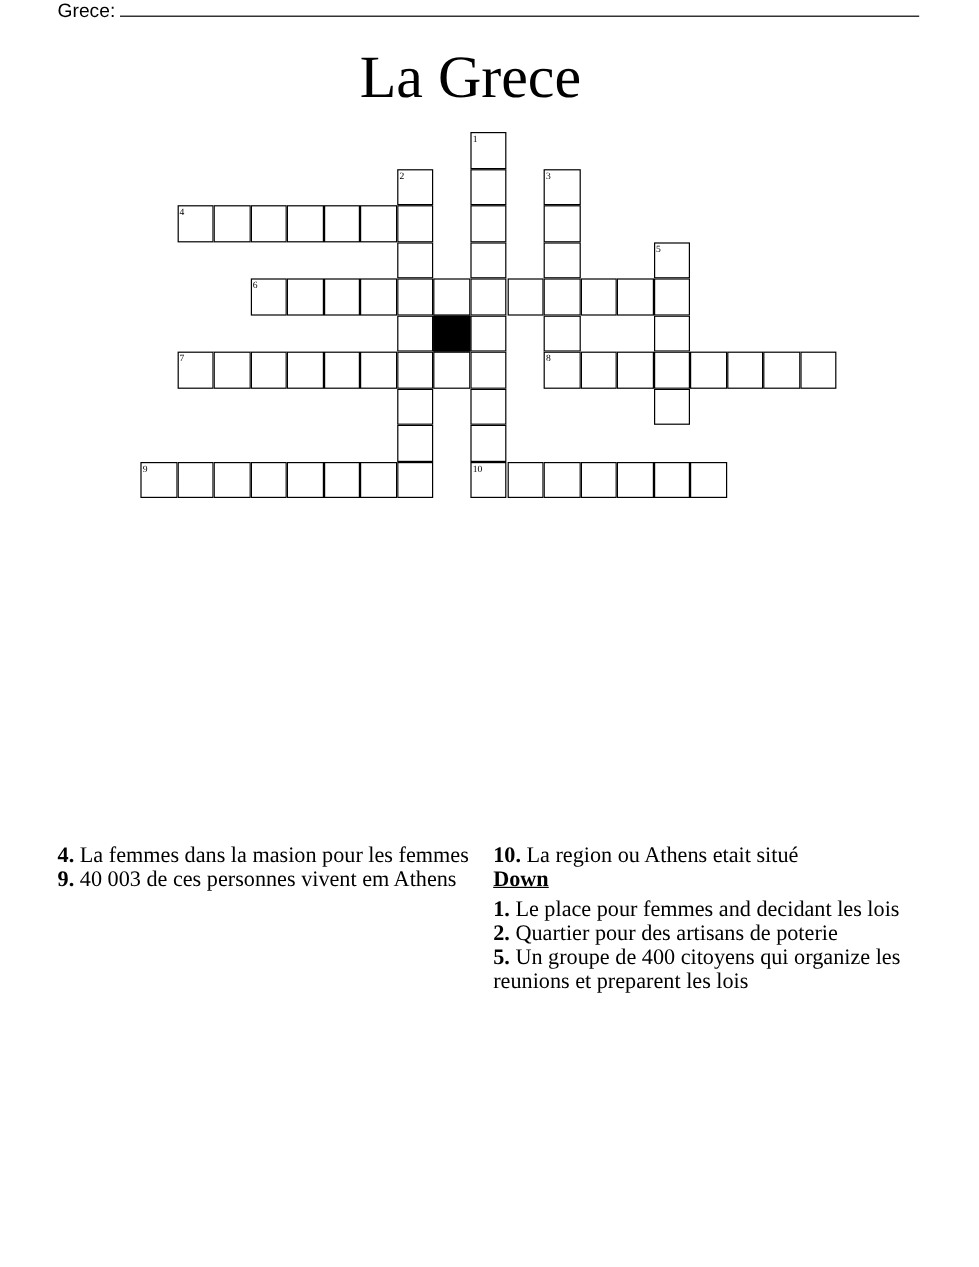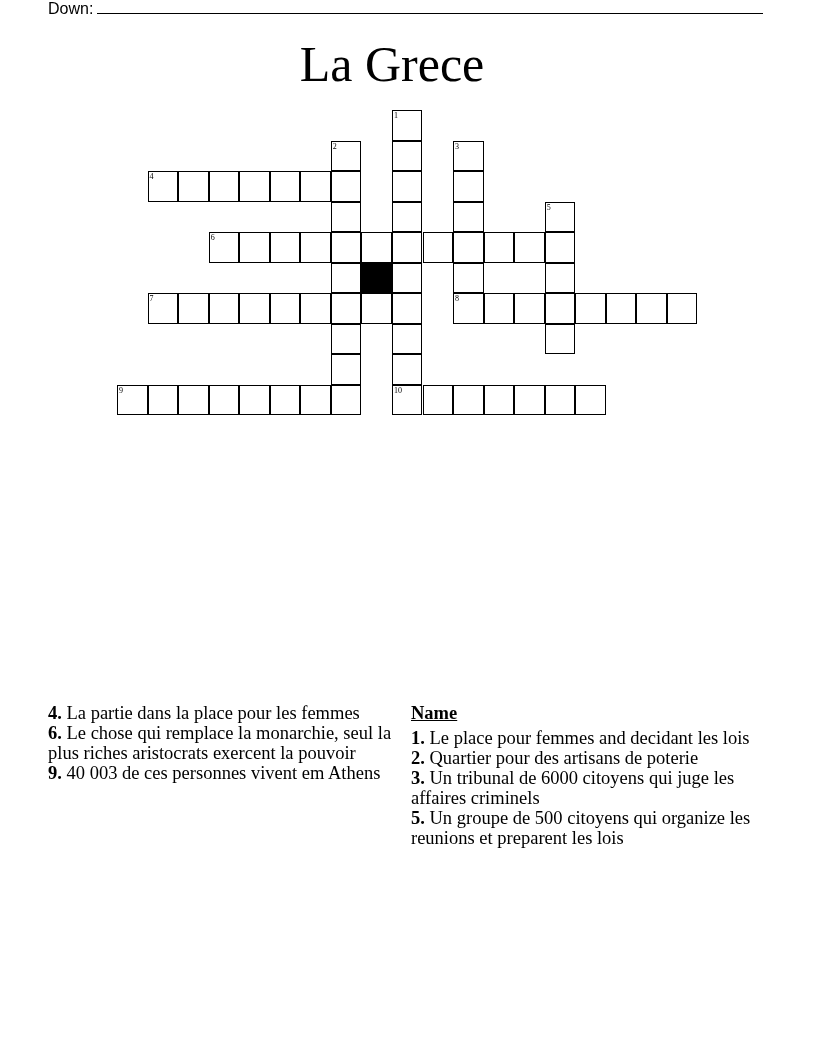--- a/index.html
+++ b/index.html
@@ -34,21 +34,21 @@
     .clues.left { left: 48px; width: 350px; }
     .clues.right { left: 411px; width: 360px; }
     .clues .heading { font-weight: bold; text-decoration: underline; margin-bottom: 5px; }
     .clues .clue { margin-bottom: 0px; }
     .clues .clue b { font-weight: bold; }
   </style>
 </head>
 <body>
 
 <div class="name-line">
-  <span>Down:</span><span class="blank"></span>
+  <span>Grece:</span><span class="blank"></span>
 </div>
 
 <div class="title">La Grece</div>
 
 <div class="grid" id="grid">
     <div class="cell" style="left: 391.95px; top: 110px;">
       <span class="num">1</span>
     </div>
     <div class="cell" style="left: 391.95px; top: 140.55px;"></div>
     <div class="cell" style="left: 391.95px; top: 171.1px;"></div>
@@ -134,24 +134,23 @@
     <div class="cell" style="left: 422.5px; top: 384.95px;"></div>
     <div class="cell" style="left: 453.05px; top: 384.95px;"></div>
     <div class="cell" style="left: 483.6px; top: 384.95px;"></div>
     <div class="cell" style="left: 514.15px; top: 384.95px;"></div>
     <div class="cell" style="left: 544.7px; top: 384.95px;"></div>
     <div class="cell" style="left: 575.25px; top: 384.95px;"></div>
     <div class="cell black" style="left: 361.4px; top: 262.75px;"></div>
   </div>
 
 <div class="clues left">
-  <div class="clue"><b>4.</b> <span>La partie dans la place pour les femmes</span></div>
-  <div class="clue"><b>6.</b> <span>Le chose qui remplace la monarchie, seul la plus riches aristocrats exercent la pouvoir</span></div>
+  <div class="clue"><b>4.</b> <span>La femmes dans la masion pour les femmes</span></div>
   <div class="clue"><b>9.</b> <span>40 003 de ces personnes vivent em Athens</span></div>
 </div>
 
 <div class="clues right">
-  <div class="heading">Name</div>
+  <div class="clue"><b>10.</b> <span>La region ou Athens etait situé</span></div>
+  <div class="heading">Down</div>
   <div class="clue"><b>1.</b> <span>Le place pour femmes and decidant les lois</span></div>
   <div class="clue"><b>2.</b> <span>Quartier pour des artisans de poterie</span></div>
-  <div class="clue"><b>3.</b> <span>Un tribunal de 6000 citoyens qui juge les affaires criminels</span></div>
-  <div class="clue"><b>5.</b> <span>Un groupe de 500 citoyens qui organize les reunions et preparent les lois</span></div>
+  <div class="clue"><b>5.</b> <span>Un groupe de 400 citoyens qui organize les reunions et preparent les lois</span></div>
 </div>
 
 </body></html>

